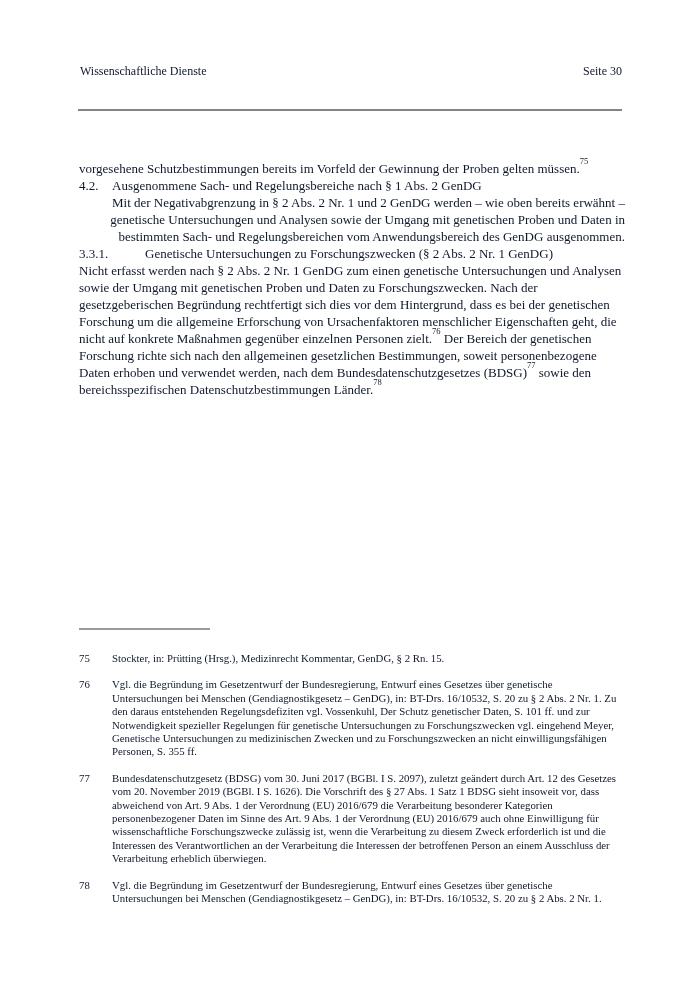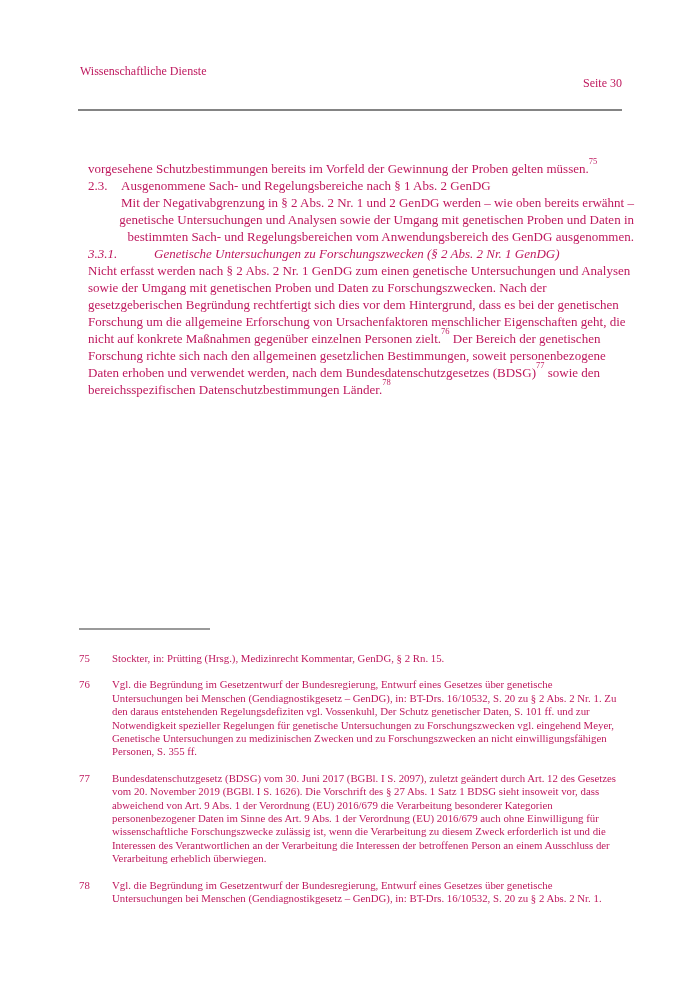--- a/index.html
+++ b/index.html
@@ -6,42 +6,42 @@
     margin: 0;
     padding: 0;
     background: #ffffff;
   }
   .page {
     position: relative;
     width: 700px;
     height: 990px;
     background: #ffffff;
     font-family: "Liberation Serif", "DejaVu Serif", serif;
-    color: #be185d;
+    color: #0f172a;
     overflow: hidden;
   }
 
   
   .hdr-left {
     position: absolute;
     top: 64px;
     left: 80px;
     font-size: 12px;
     line-height: 15px;
   }
   .hdr-center {
     position: absolute;
     top: 64px;
     left: 280px;
     font-size: 12px;
     line-height: 15px;
   }
   .hdr-right {
     position: absolute;
-    top: 76px;
+    top: 64px;
     right: 78px;
     font-size: 12px;
     line-height: 15px;
     text-align: right;
   }
   .hdr-rule {
     position: absolute;
     top: 109px;
     left: 78px;
     width: 544px;
@@ -51,36 +51,35 @@
 
   
   .content {
     position: absolute;
     top: 160px;
     left: 79px;
     width: 546px;
     font-size: 13px;
     line-height: 17px;
     text-align: left;
-    margin-left: 9px;
   }
   .content p {
     margin: 0;
   }
   .para1 { margin-bottom: 16px; }
   .heading {
     margin-bottom: 13px;
   }
   .heading .h-num {
     display: inline-block;
   }
   .h33 .h-num { width: 33px; }
   .h331 .h-num { width: 66px; }
   .para2 { margin-bottom: 11px; text-align: right; }
-  .h331 { margin-bottom: 13px; font-style: italic; }
+  .h331 { margin-bottom: 13px; }
 
   sup.fn-ref {
     font-size: 8.5px;
     line-height: 0;
     position: relative;
     top: -4px;
     letter-spacing: 0;
   }
 
   
@@ -116,21 +115,21 @@
 <div class="page">
 
   <div class="hdr-left">Wissenschaftliche Dienste</div>
   <div class="hdr-right">Seite 30</div>
   <div class="hdr-rule"></div>
 
   <div class="content">
 
     <p class="para1"><span>vorgesehene Schutzbestimmungen bereits im Vorfeld der Gewinnung der Proben gelten müssen.</span><sup class="fn-ref">75</sup></p>
 
-    <p class="heading h33"><span class="h-num">2.3.</span><span>Ausgenommene Sach- und Regelungsbereiche nach § 1 Abs. 2 GenDG</span></p>
+    <p class="heading h33"><span class="h-num">4.2.</span><span>Ausgenommene Sach- und Regelungsbereiche nach § 1 Abs. 2 GenDG</span></p>
 
     <p class="para2">Mit der Negativabgrenzung in § 2 Abs. 2 Nr. 1 und 2 GenDG werden – wie oben bereits erwähnt – genetische Untersuchungen und Analysen sowie der Umgang mit genetischen Proben und Daten in bestimmten Sach- und Regelungsbereichen vom Anwendungsbereich des GenDG ausgenommen.</p>
 
     <p class="heading h331"><span class="h-num">3.3.1.</span><span>Genetische Untersuchungen zu Forschungszwecken (§ 2 Abs. 2 Nr. 1 GenDG)</span></p>
 
     <p class="para3"><span>Nicht erfasst werden nach § 2 Abs. 2 Nr. 1 GenDG zum einen genetische Untersuchungen und Analysen sowie der Umgang mit genetischen Proben und Daten zu Forschungszwecken. Nach der gesetzgeberischen Begründung rechtfertigt sich dies vor dem Hintergrund, dass es bei der genetischen Forschung um die allgemeine Erforschung von Ursachenfaktoren menschlicher Eigenschaften geht, die nicht auf konkrete Maßnahmen gegenüber einzelnen Personen zielt.</span><sup class="fn-ref">76</sup><span> Der Bereich der genetischen Forschung richte sich nach den allgemeinen gesetzlichen Bestimmungen, soweit personenbezogene Daten erhoben und verwendet werden, nach dem Bundesdatenschutzgesetzes (BDSG)</span><sup class="fn-ref">77</sup><span> sowie den bereichsspezifischen Datenschutzbestimmungen Länder.</span><sup class="fn-ref">78</sup></p>
 
   </div>
 
   <div class="footnotes">

